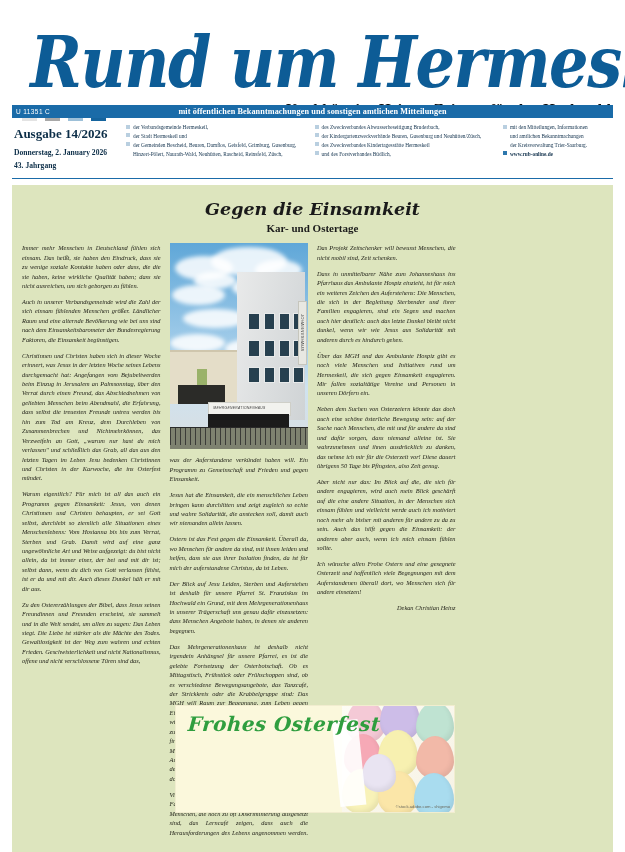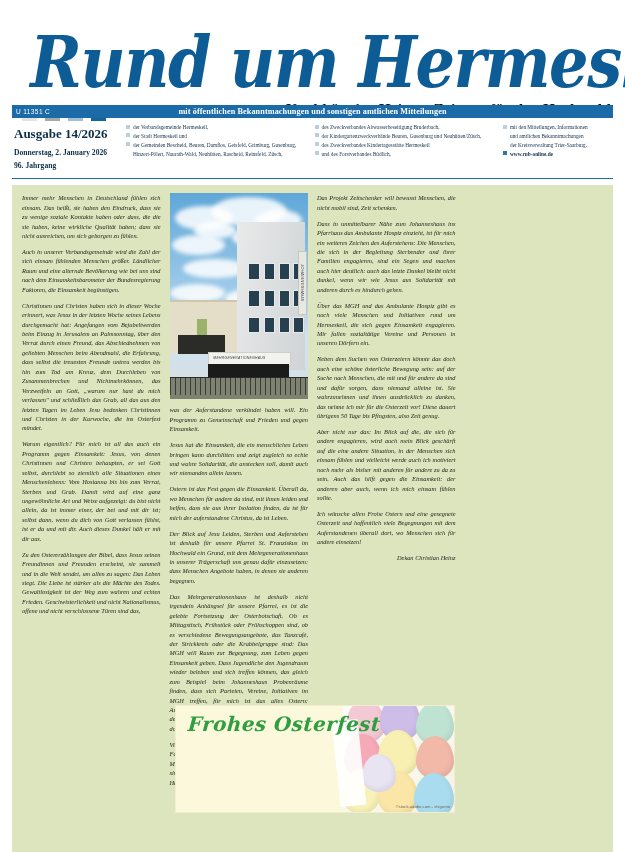--- a/index.html
+++ b/index.html
@@ -376,21 +376,21 @@
 
   <div class="bluebar">
     <div class="bluebar-code">U 11351 C</div>
     <div class="bluebar-center">mit öffentlichen Bekanntmachungen und sonstigen amtlichen Mitteilungen</div>
   </div>
 
   <div class="infostrip">
     <div class="issue-col">
       <div class="big">Ausgabe 14/2026</div>
       <div>Donnerstag, 2. January 2026</div>
-      <div>96. Jahrgang</div>
+      <div>43. Jahrgang</div>
     </div>
     <div class="list-col c1">
         <div class="li">
           <span class="bullet"></span>
           <span class="txt">der Verbandsgemeinde Hermeskeil,</span>
         </div>
         <div class="li">
           <span class="bullet"></span>
           <span class="txt">der Stadt Hermeskeil und</span>
         </div>
@@ -432,20 +432,22 @@
           <span class="txt">der Kreisverwaltung Trier-Saarburg.</span>
         </div>
         <div class="li">
           <span class="bullet dark"></span>
           <span class="txt bold">www.rub-online.de</span>
         </div>
       </div>
   </div>
 
   <div class="article">
+    <div class="headline">Gegen die Einsamkeit</div>
+    <div class="subhead">Kar- und Ostertage</div>
     <div class="cols">
         <p>Immer mehr Menschen in Deutschland fühlen sich einsam. Das heißt, sie haben den Eindruck, dass sie zu wenige soziale Kontakte haben oder dass, die die sie haben, keine wirkliche Qualität haben; dass sie nicht ausreichen, um sich geborgen zu fühlen.</p>
         <p>Auch in unserer Verbandsgemeinde wird die Zahl der sich einsam fühlenden Menschen größer. Ländlicher Raum und eine alternde Bevölkerung wie bei uns sind nach dem Einsamkeitsbarometer der Bundesregierung Faktoren, die Einsamkeit begünstigen.</p>
         <p>Christinnen und Christen haben sich in dieser Woche erinnert, was Jesus in der letzten Woche seines Lebens durchgemacht hat: Angefangen vom Bejubeltwerden beim Einzug in Jerusalem an Palmsonntag, über den Verrat durch einen Freund, das Abschiednehmen von geliebten Menschen beim Abendmahl, die Erfahrung, dass selbst die treuesten Freunde untreu werden bis hin zum Tod am Kreuz, dem Durchleben von Zusammenbrechen und Nichtmehrkönnen, das Verzweifeln an Gott, „warum nur hast du mich verlassen" und schließlich das Grab, all das aus den letzten Tagen im Leben Jesu bedenken Christinnen und Christen in der Karwoche, die ins Osterfest mündet.</p>
         <p>Warum eigentlich? Für mich ist all das auch ein Programm gegen Einsamkeit: Jesus, von denen Christinnen und Christen behaupten, er sei Gott selbst, durchlebt so ziemlich alle Situationen eines Menschenlebens: Vom Hosianna bis hin zum Verrat, Sterben und Grab. Damit wird auf eine ganz ungewöhnliche Art und Weise aufgezeigt: du bist nicht allein, da ist immer einer, der bei und mit dir ist; selbst dann, wenn du dich von Gott verlassen fühlst, ist er da und mit dir. Auch dieses Dunkel hält er mit dir aus.</p>
         <p>Zu den Ostererzählungen der Bibel, dass Jesus seinen Freundinnen und Freunden erscheint, sie sammelt und in die Welt sendet, um allen zu sagen: Das Leben siegt. Die Liebe ist stärker als die Mächte des Todes. Gewaltlosigkeit ist der Weg zum wahren und echten Frieden. Geschwisterlichkeit und nicht Nationalismus, offene und nicht verschlossene Türen sind das,</p>
         <div class="photo-wrap">
           <div class="photo">
             <div class="cloud" style="left: 4%; top: 6%; width: 42%; height: 12%;"></div>
             <div class="cloud" style="left: 30%; top: 2%; width: 55%; height: 14%;"></div>

